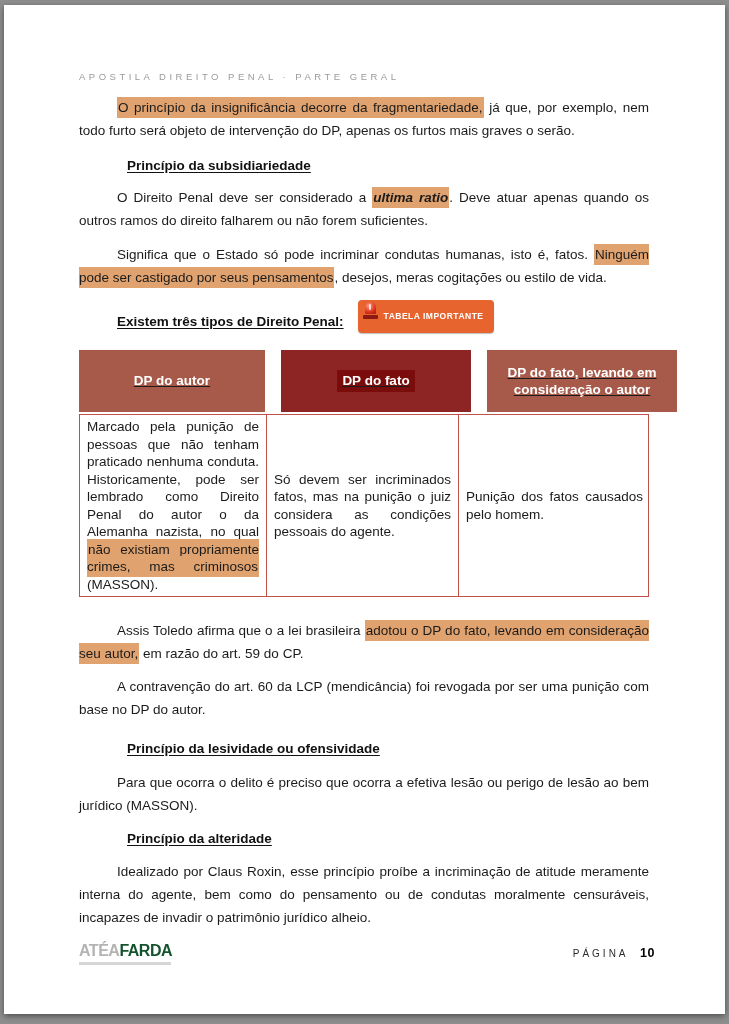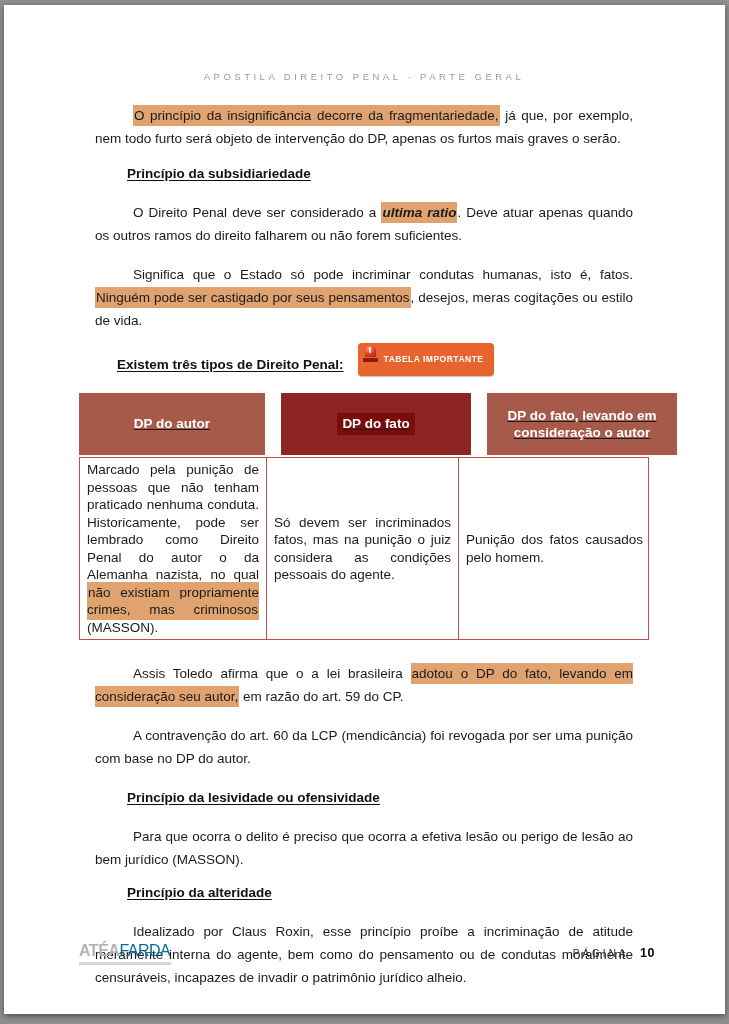--- a/index.html
+++ b/index.html
@@ -12,24 +12,24 @@
   .page {
     position:absolute; left:4px; top:5px; width:721px; height:1009px;
     background:#ffffff; box-shadow:0 2px 6px rgba(0,0,0,0.45);
     overflow:hidden;
   }
   .content {
     position:absolute; left:75px; top:0; width:570px;
     color:#1b1b1b; font-size:13.5px; line-height:23px;
   }
   .doc-header {
-    margin:60px 0 8px; text-align:center;
+    margin:60px 0 8px; text-align:left;
     color:#9b9b9b; font-size:9.5px; letter-spacing:3.5px; font-weight:500;
   }
-  p.body { margin:16px; text-align:justify; text-indent:38px; }
+  p.body { margin:0; text-align:justify; text-indent:38px; }
   .mb9{margin-bottom:9px!important}.mb10{margin-bottom:10px!important}
   .mb11{margin-bottom:11px!important}.mb12{margin-bottom:12px!important}
   .mb16{margin-bottom:16px!important}
   h3.section {
     margin:0 0 10px 48px; font-size:13.5px; font-weight:bold;
     text-decoration:underline; text-underline-offset:2px; color:#111;
   }
   .hl { background:#e0a26e; padding:3px 1px; }
   .hl-italic { font-style:italic; font-weight:bold; }
 
@@ -70,21 +70,21 @@
   .td:last-child { border-right:none; }
   .td.vcenter { display:flex; align-items:center; }
 
   
   .footer {
     position:absolute; left:75px; right:70px; top:938px;
     display:flex; justify-content:space-between; align-items:flex-start;
   }
   .logo { line-height:1; }
   .logo .part1 { color:#b3b3b3; font-weight:bold; font-size:16px; letter-spacing:-0.5px; }
-  .logo .part2 { color:#0369a1; font-weight:normal; font-size:16px; letter-spacing:-0.5px; }
+  .logo .part2 { color:#14532d; font-weight:bold; font-size:16px; letter-spacing:-0.5px; }
   .logo-tagline { margin-top:3px; height:3px; width:92px; background:#d6d6d6; }
   .pagenum { font-size:10px; letter-spacing:3px; color:#2b2b2b; white-space:nowrap; padding-top:3px; }
   .pagenum b { font-size:12.5px; letter-spacing:0.5px; color:#000; }
 </style>
 </head>
 <body>
 
 <div class="page">
   <div class="content">
 

